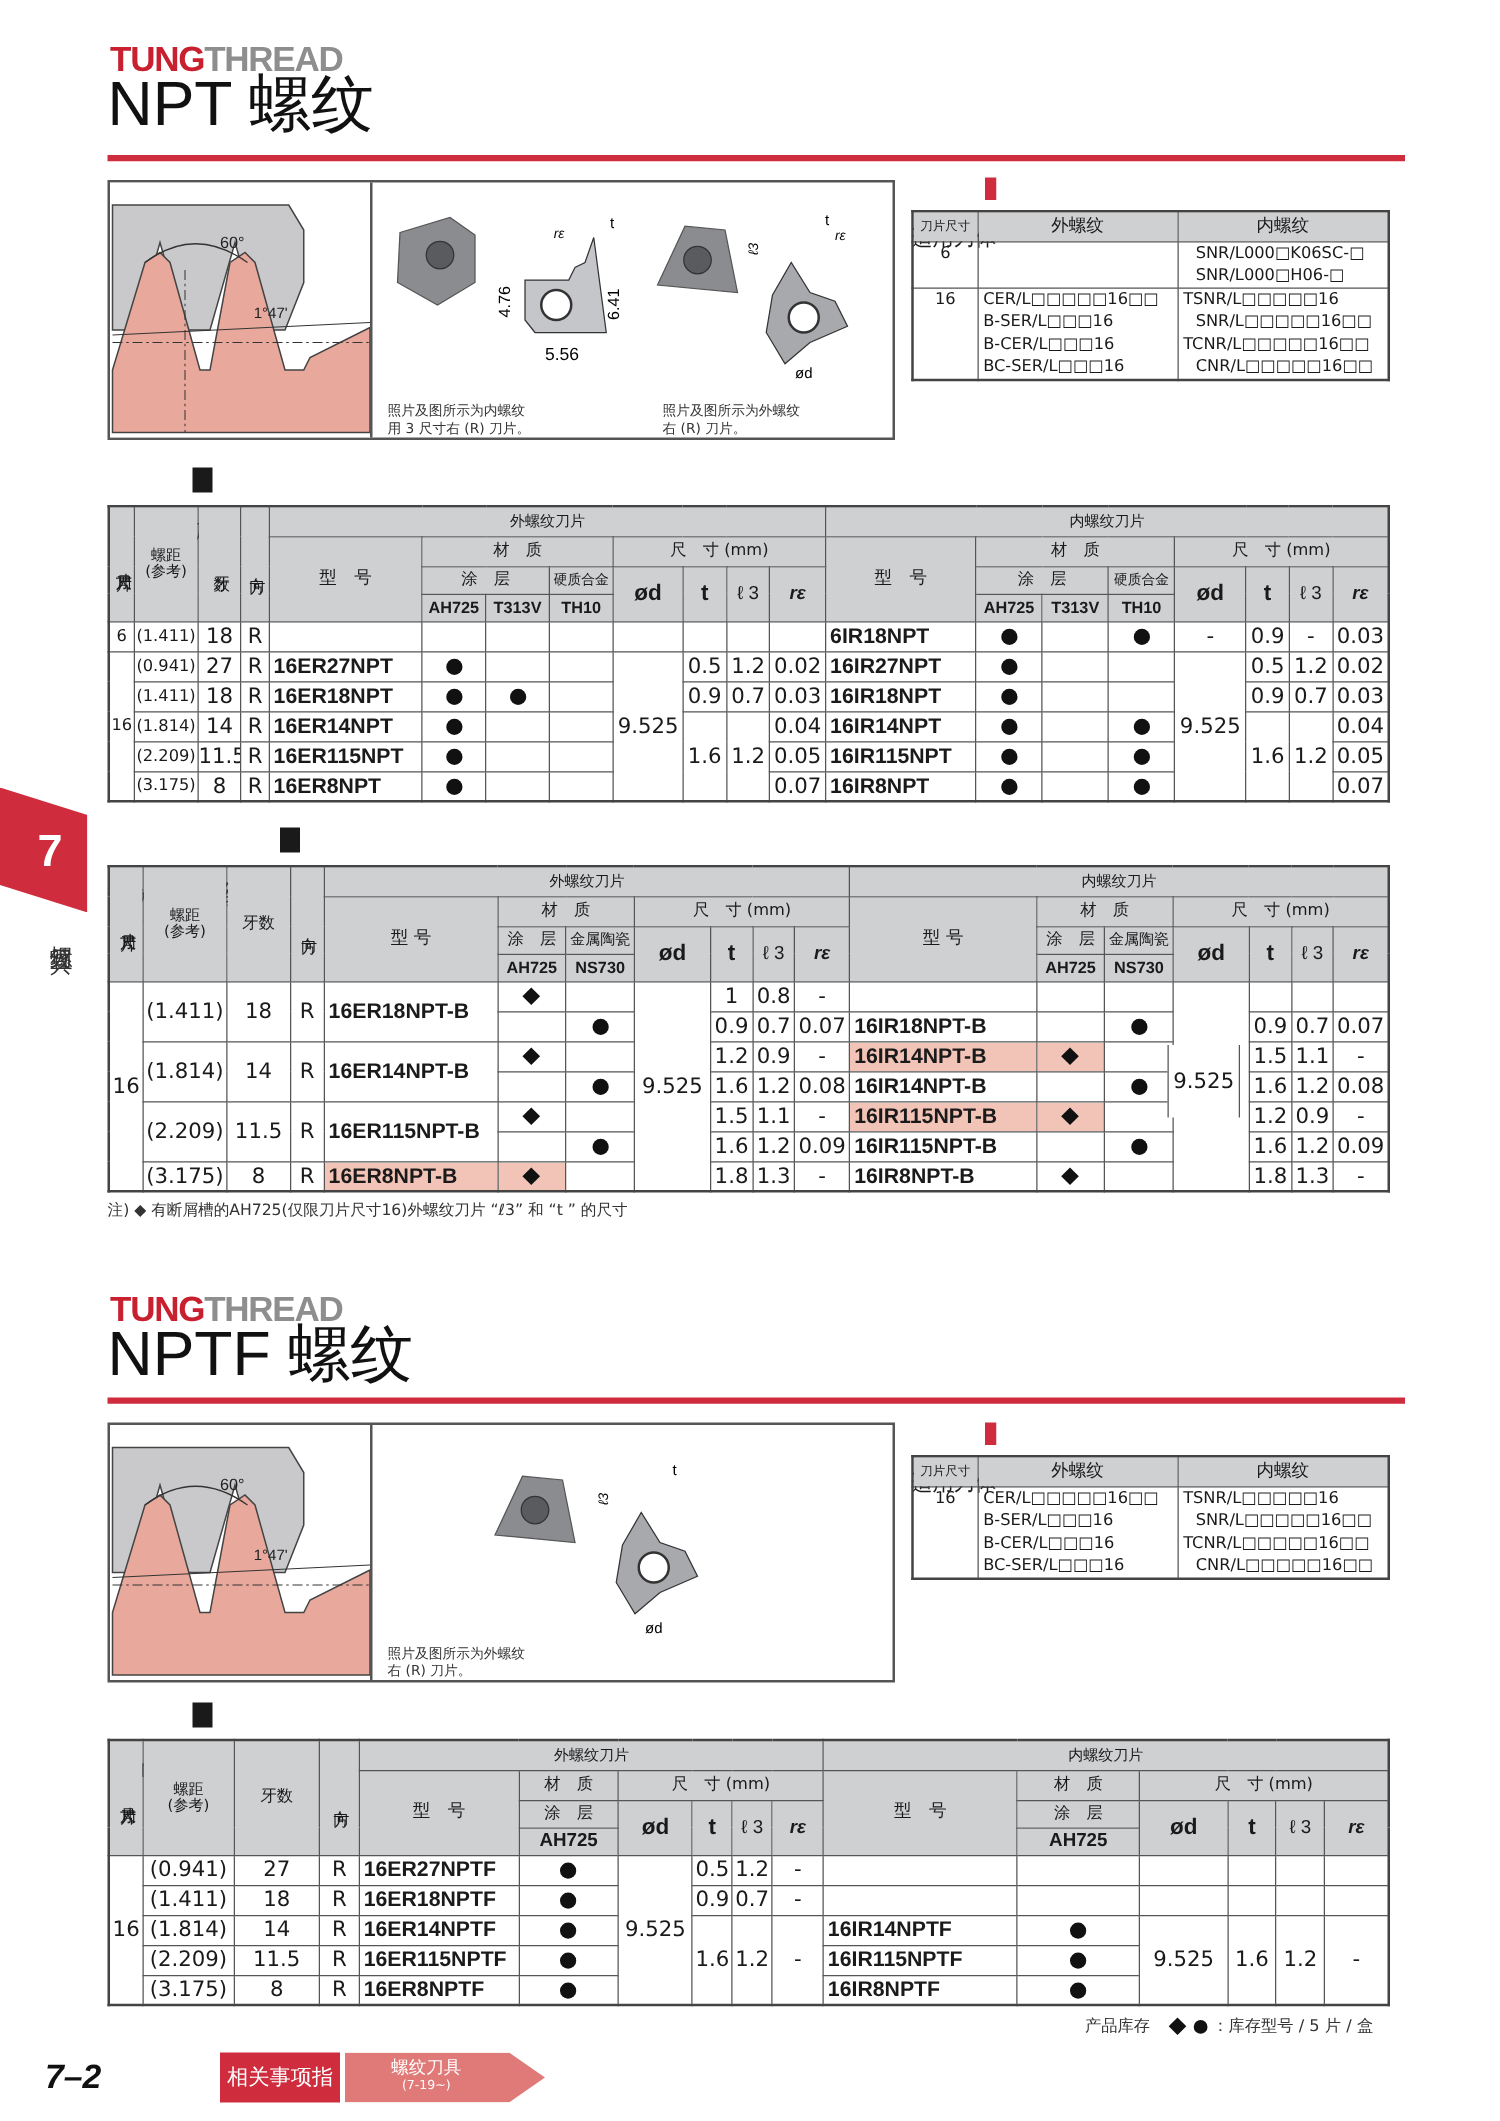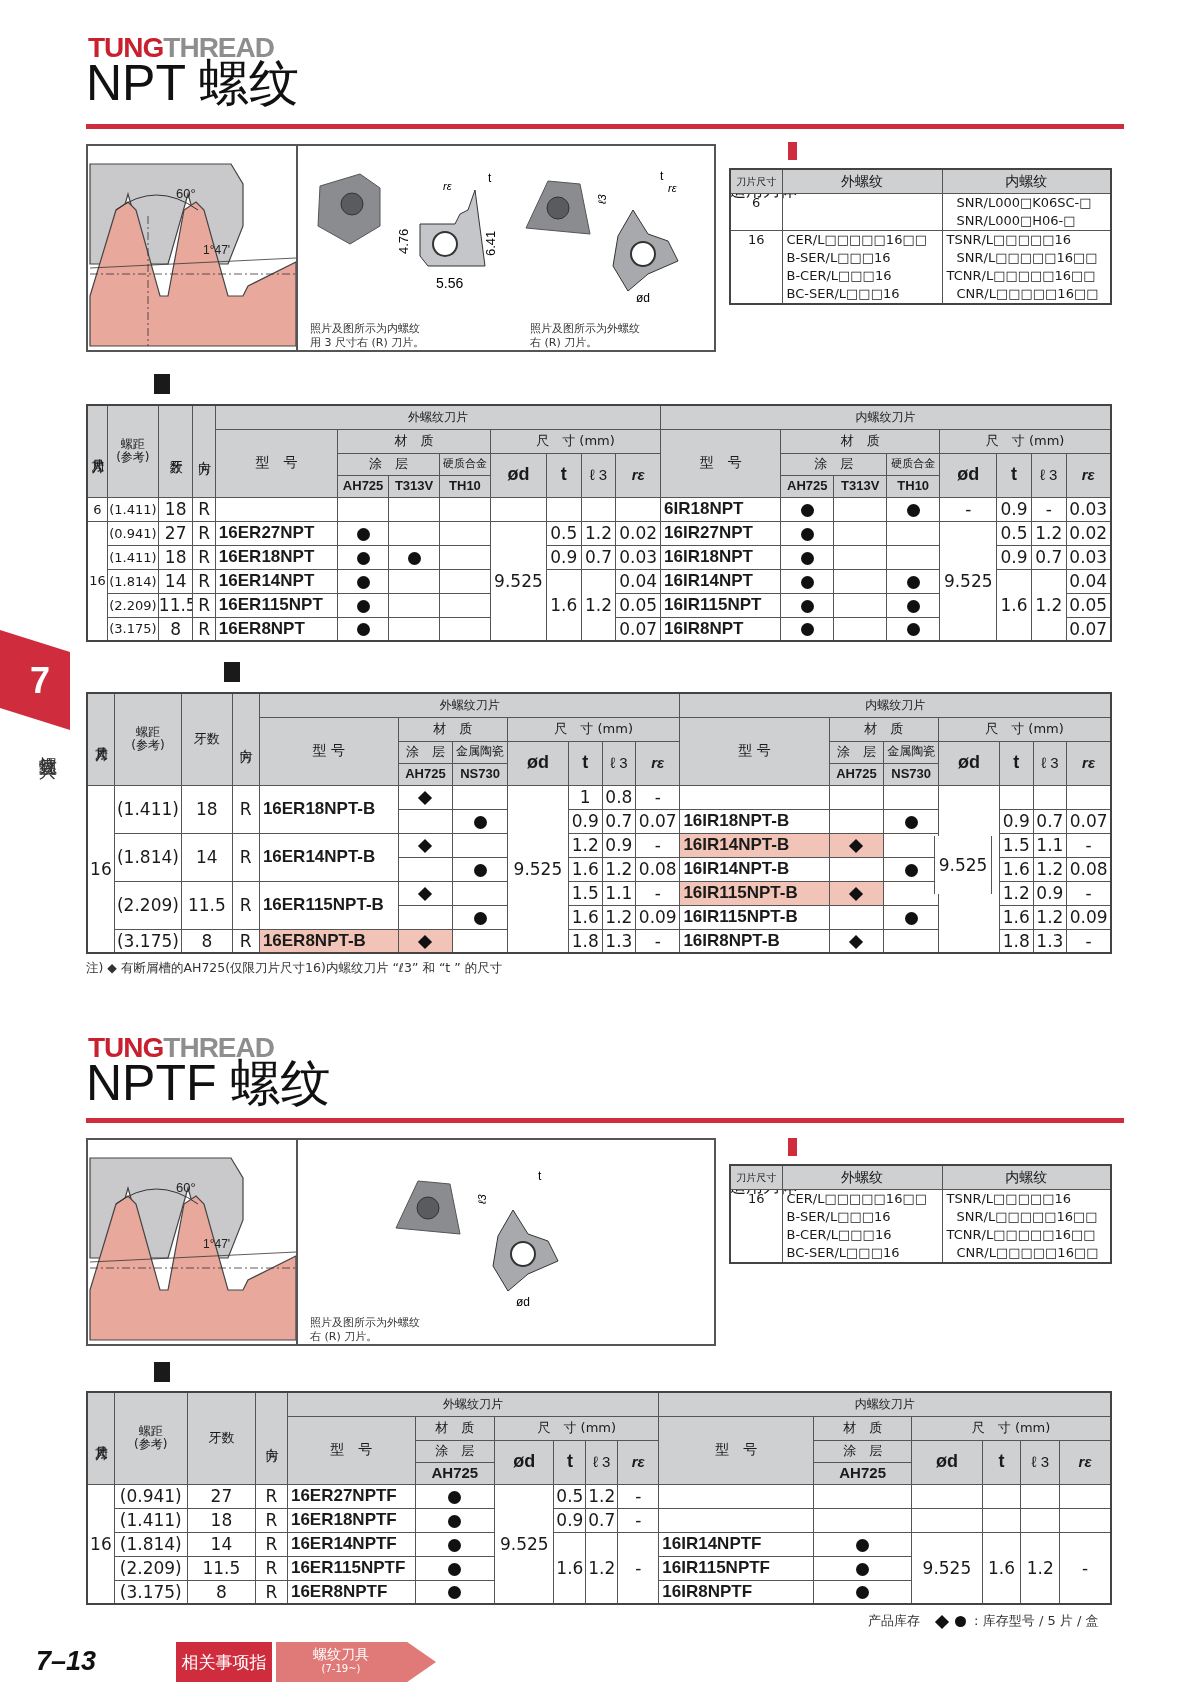--- a/index.html
+++ b/index.html
@@ -506,21 +506,21 @@
         <td></td>
     <td>1.8</td>
     <td>1.3</td>
     <td>-</td>
   </tr>
 </tbody>
   </table>
 <div class="abs" style="left:934px;top:836px;width:58px;height:58px;background:#fff;display:flex;align-items:center;justify-content:center;font-size:17px;border-left:1px solid #555;border-right:1px solid #555;">9.525</div>
 
 <div class="abs note" style="left:86px;top:958px;">
-  <div>注) ◆ 有断屑槽的AH725(仅限刀片尺寸16)内螺纹刀片 “ℓ3” 和 “t ” 的尺寸</div>
+  <div>注) ◆ 有断屑槽的AH725(仅限刀片尺寸16)外螺纹刀片 “ℓ3” 和 “t ” 的尺寸</div>
 </div>
 
 <div class="abs brand" style="left:88px;top:1034px;"><span class="tung">TUNG</span><span class="thread">THREAD</span></div>
 <div class="abs title" style="left:86px;top:1058px;">NPTF 螺纹</div>
 <div class="abs redline" style="left:86px;top:1118px;width:1038px;"></div>
 
 <div class="abs figbox" style="left:86px;top:1138px;width:630px;height:208px;">
   <svg width="210" height="204" style="position:absolute;left:0;top:0">
     <polygon points="2,18 143,18 155,38 155,80 140,118 120,118 100,48 80,118 60,118 40,48 20,118 2,118" fill="#c9c9cb" stroke="#444" stroke-width="1.2"></polygon>
     <polygon points="2,150 28,64 40,56 48,64 72,150 80,150 96,64 108,56 116,64 140,150 155,150 160,140 208,116 208,200 2,200" fill="#e8a89b" stroke="#444" stroke-width="1.2"></polygon>
@@ -710,21 +710,21 @@
 </tbody>
   </table>
 
 <div class="abs legend" style="left:868px;top:1612px;">
   <span>产品库存</span>&nbsp;&nbsp;&nbsp;
   <span class="dia"></span>
   <span class="dot" style="width:11px;height:11px;margin-left:4px"></span>
   <span>：库存型号 / 5 片 / 盒</span>
 </div>
 
-<div class="abs pageno" style="left:36px;top:1646px;">7–13</div>
+<div class="abs pageno" style="left:36px;top:1646px;">7–2</div>
 <div class="abs nav-btn" style="left:176px;top:1642px;width:96px;height:40px;background:#cf2d3e;font-size:17px;line-height:40px;">相关事项指南</div>
 <div class="abs nav-arrow" style="left:276px;top:1642px;width:160px;height:40px;">
   <div style="font-size:14px;line-height:18px;padding-right:30px;margin-top:3px">螺纹刀具</div>
   <div style="font-size:10px;font-weight:normal;padding-right:30px">(7-19~)</div>
 </div>
 <div class="abs nav-arrow" style="left:440px;top:1702px;width:160px;height:40px;">
   <div style="font-size:14px;line-height:18px;padding-right:30px;margin-top:3px">技术资料</div>
   <div style="font-size:10px;font-weight:bold;padding-right:30px">(7-40~)</div>
 </div>
 

